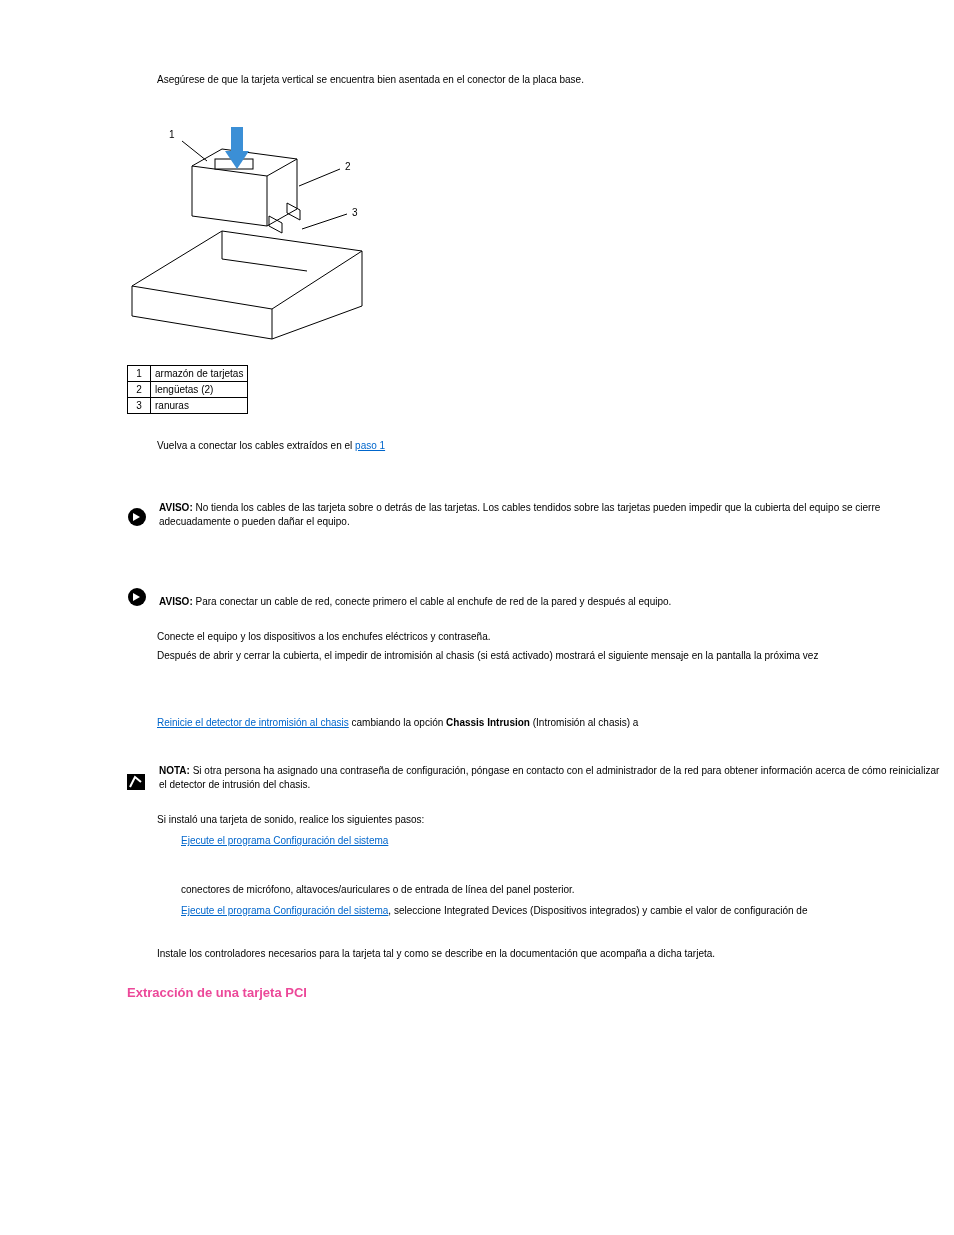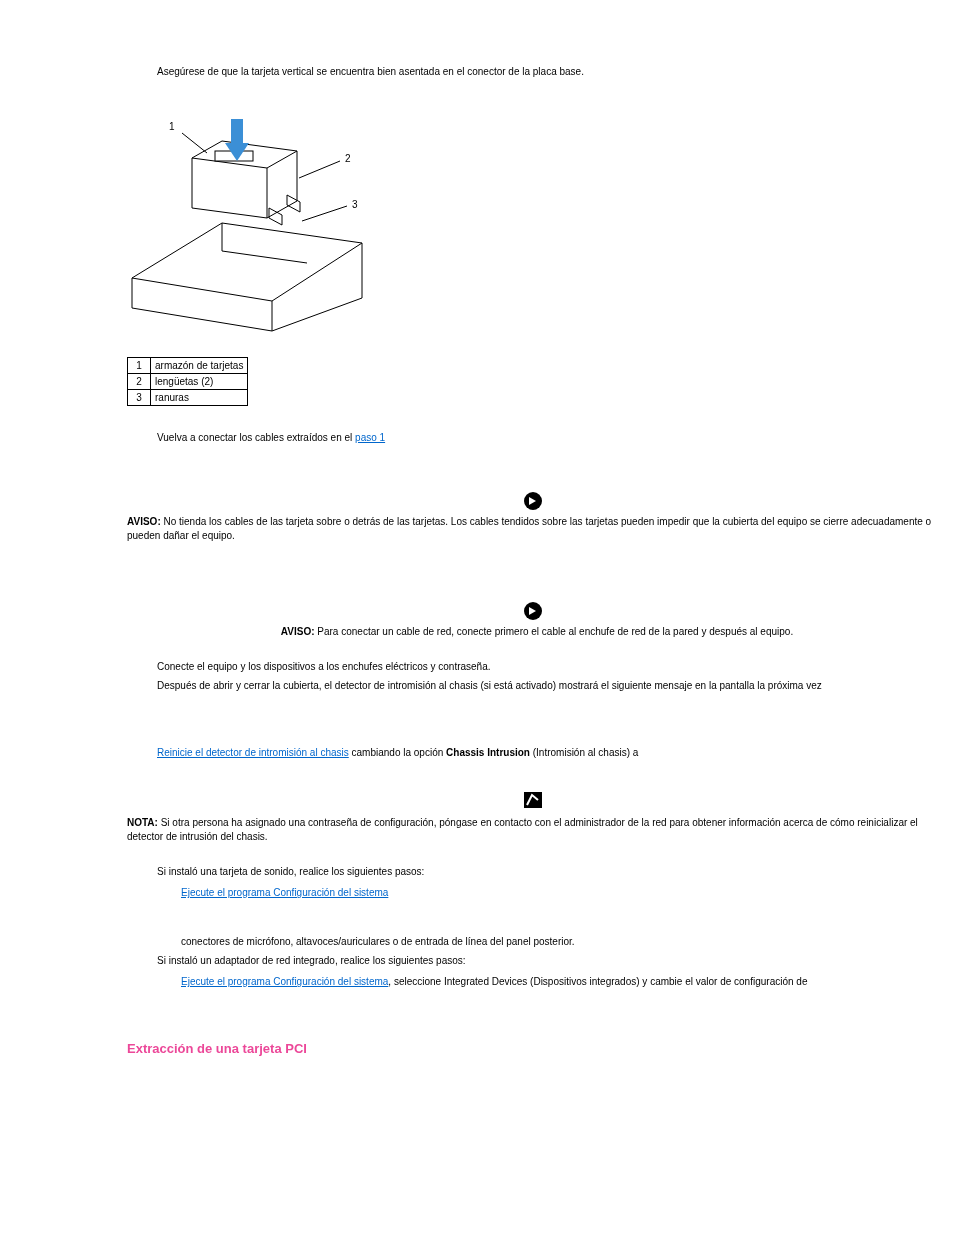--- a/index.html
+++ b/index.html
@@ -5,21 +5,21 @@
     body {
       font-family: Verdana, Arial, sans-serif;
       font-size: 10px;
       color: #000;
       background: #fff;
       margin: 0;
       padding: 0;
     }
     .page {
       width: 820px;
-      margin: 4px auto;
+      margin: 12px auto;
       padding: 60px 0 40px 120px;
     }
     .body-text {
       margin: 0 0 4px 30px;
       line-height: 1.5;
     }
     .diagram {
       margin: 24px 0 24px 0;
       width: 240px;
       height: 230px;
@@ -41,23 +41,22 @@
       text-align: center;
     }
     a.link {
       color: #0066cc;
       text-decoration: underline;
     }
     .spacer { height: 24px; }
     .spacer-sm { height: 14px; }
     .note-row {
       display: flex;
-      align-items: center;
+      align-items: flex-end;
       margin: 6px 0 6px 0;
-      flex-direction: column;
     }
     .note-icon {
       flex: 0 0 24px;
       margin-right: 8px;
       margin-top: -2px;
     }
     .note-text {
       flex: 1;
       line-height: 1.4;
     }
@@ -170,21 +169,21 @@
     </div>
     <div class="note-text">
       <span class="inline-strong">AVISO: </span><span>Para conectar un cable de red, conecte primero el cable al enchufe de red de la pared y después al equipo.</span>
     </div>
   </div>
 
   <div class="spacer-sm"></div>
 
   <p class="body-text">Conecte el equipo y los dispositivos a los enchufes eléctricos y contraseña.</p>
 
-  <p class="body-text">Después de abrir y cerrar la cubierta, el detector de intromisión al chasis (si está activado) mostrará el siguiente mensaje en la pantalla la próxima vez</p>
+  <p class="body-text">Después de abrir y cerrar la cubierta, el impedir de intromisión al chasis (si está activado) mostrará el siguiente mensaje en la pantalla la próxima vez</p>
 
   <div class="spacer"></div>
   <div class="spacer"></div>
 
   <p class="body-text">
     <a href="#" class="link">Reinicie el detector de intromisión al chasis</a><span> cambiando la opción </span><span class="inline-strong">Chassis Intrusion</span><span> (Intromisión al chasis) a </span>
   </p>
 
   <div class="spacer"></div>
 
@@ -205,25 +204,25 @@
   <p class="body-text">Si instaló una tarjeta de sonido, realice los siguientes pasos:</p>
 
   <p class="sublist">
     <a href="#" class="link">Ejecute el programa Configuración del sistema</a>
   </p>
 
   <div class="spacer"></div>
 
   <p class="sublist">conectores de micrófono, altavoces/auriculares o de entrada de línea del panel posterior.</p>
 
-  <p class="body-text">Si instaló un adaptador de red integrado, realice los siguientes pasos:</p>
 
   <p class="sublist">
     <a href="#" class="link">Ejecute el programa Configuración del sistema</a><span>, seleccione Integrated Devices (Dispositivos integrados) y cambie el valor de configuración de</span>
   </p>
 
   <div class="spacer"></div>
 
+  <p class="body-text">Instale los controladores necesarios para la tarjeta tal y como se describe en la documentación que acompaña a dicha tarjeta.</p>
 
   <div class="heading">Extracción de una tarjeta PCI</div>
 
 
 </div>
 
 </body></html>

